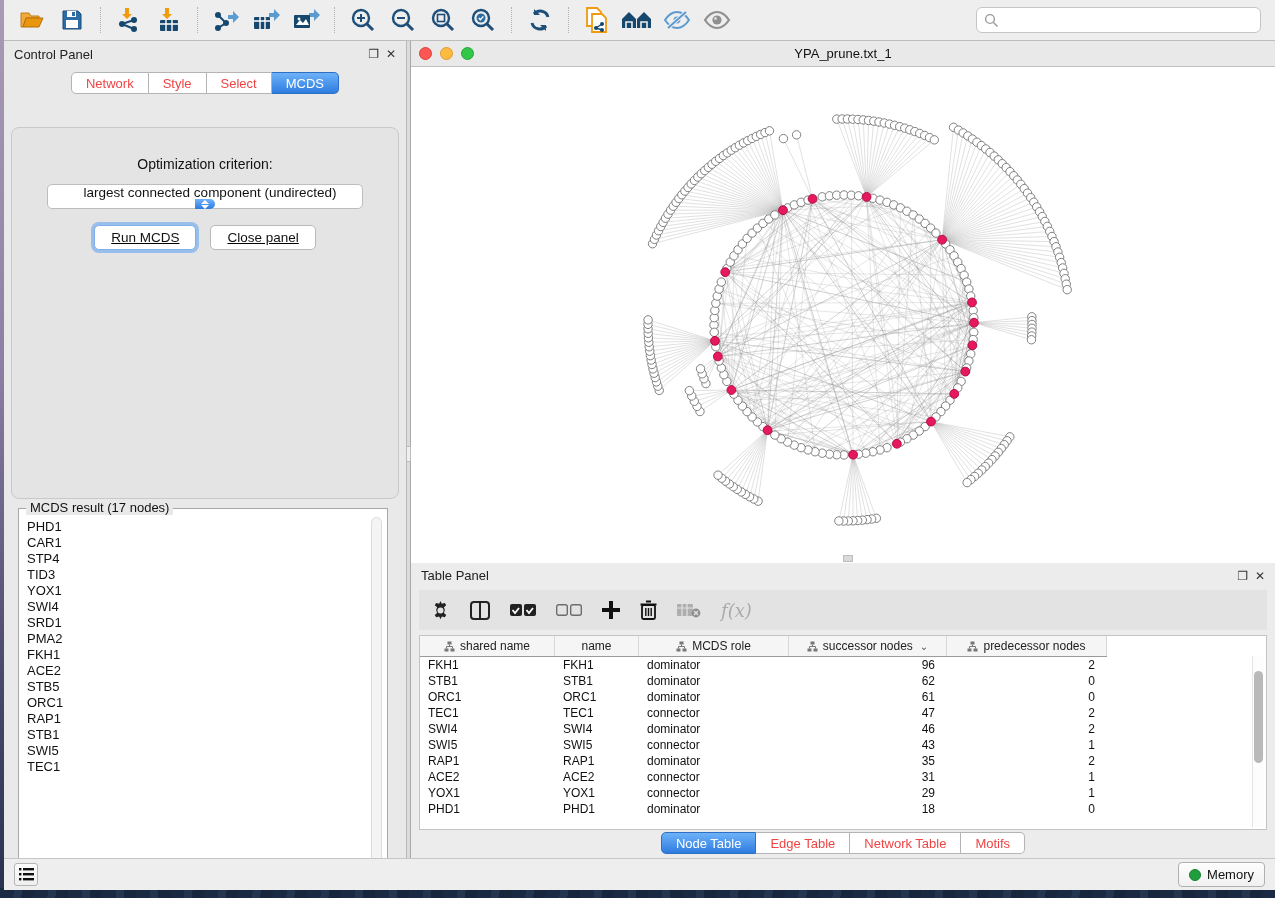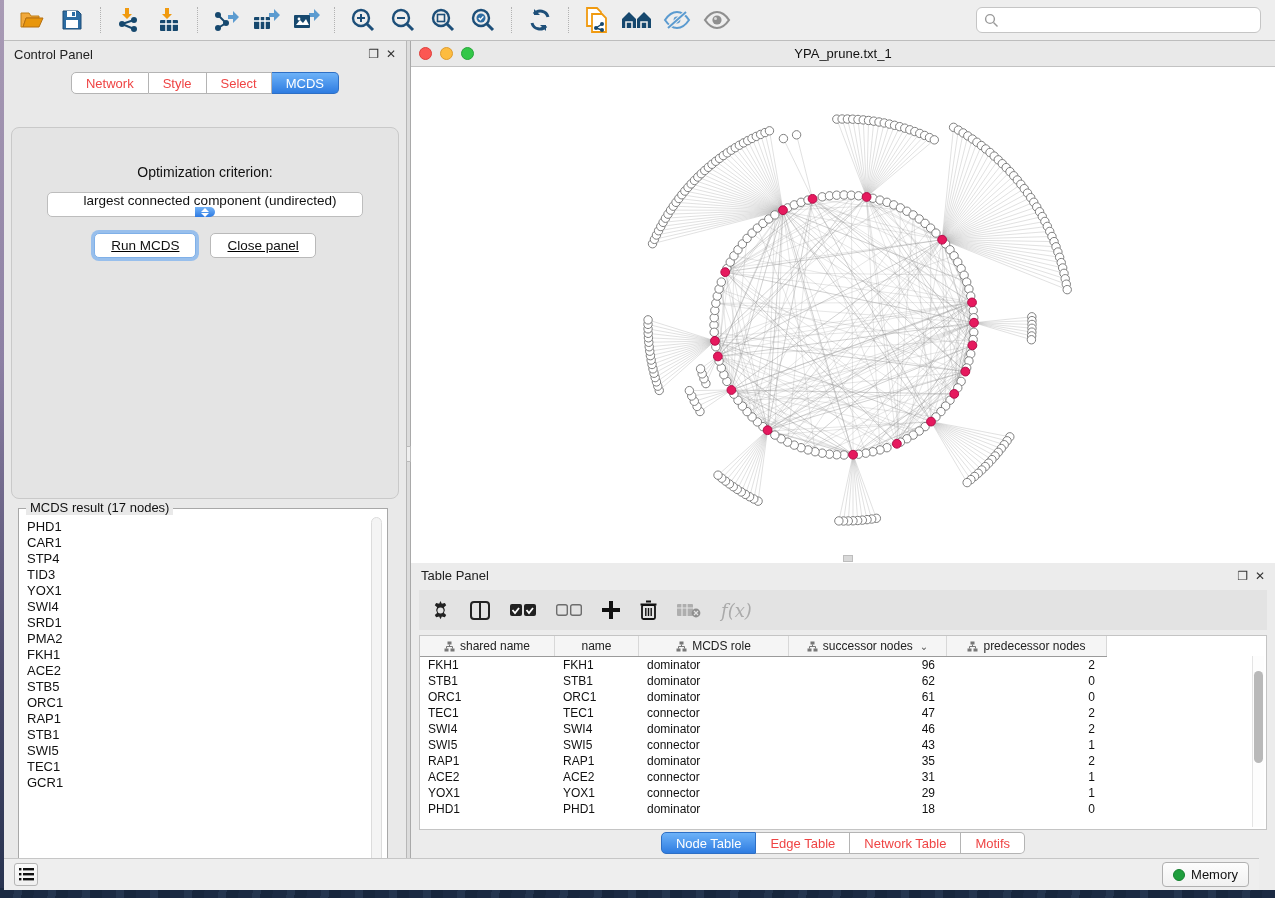--- a/index.html
+++ b/index.html
@@ -27,21 +27,21 @@
   .win-btns{margin-left:auto;display:flex;gap:7px;color:#333;font-size:12px;}
   .win-btn{cursor:default;line-height:12px;}
   .seg-tabs{display:flex;justify-content:center;margin-top:5px;position:relative;z-index:2;}
   .seg-tab{height:22px;padding:0 14px;background:#fff;border:1px solid #b4b4b4;border-left:none;
     font-size:13px;color:#ef4444;display:flex;align-items:center;}
   .seg-tab:first-child{border-left:1px solid #b4b4b4;border-radius:5px 0 0 5px;}
   .seg-tab:last-child{border-radius:0 5px 5px 0;}
   .seg-tab.active{background:linear-gradient(180deg,#6db2f8 0%,#2e7ce1 100%);
     border-color:#2e6fc4;color:#fff;}
   .cp-inner{position:absolute;left:7px;right:7px;top:86px;height:372px;background:#e4e4e4;
-    border:1px solid #c9c9c9;border-radius:8px;padding-top:36px;}
+    border:1px solid #c9c9c9;border-radius:8px;padding-top:28px;}
   .opt-label{text-align:center;font-size:14px;color:#111;}
   .dropdown{margin:12px auto 0;width:316px;height:25px;background:#fff;border:1px solid #bdbdbd;
     border-radius:5px;display:flex;align-items:center;font-size:13.5px;color:#111;flex-direction:column;}
   .dropdown-value{flex:1;padding-left:10px;white-space:nowrap;}
   .dropdown-stepper{width:20px;height:25px;margin:-1px;border-radius:0 5px 5px 0;
     background:linear-gradient(180deg,#74b4f9 0%,#2d7ae2 100%);display:flex;flex-direction:column;
     align-items:center;justify-content:center;gap:1px;}
   .chev{width:0;height:0;border-left:4px solid transparent;border-right:4px solid transparent;}
   .chev.up{border-bottom:4px solid #fff;}
   .chev.down{border-top:4px solid #fff;}
@@ -90,21 +90,21 @@
   .th{display:flex;align-items:center;justify-content:center;gap:5px;border-right:1px solid #d8d8d8;
     font-size:12px;color:#222;position:relative;}
   .th .sort{color:#555;font-size:10px;margin-left:2px;}
   .tbl-body .tr{display:grid;grid-template-columns:135px 84px 150px 158px 160px;height:16px;}
   .td{display:flex;align-items:center;padding-left:8px;}
   .td.num{justify-content:flex-end;padding-right:12px;}
   .tp-tabs{position:absolute;left:0;right:0;bottom:2px;height:26px;display:flex;
     align-items:center;justify-content:center;}
 
   
-  .statusbar{position:absolute;left:0;right:16px;top:858px;height:32px;background:#eeeeee;
+  .statusbar{position:absolute;left:0;right:0;top:858px;height:32px;background:#eeeeee;
     border-top:1px solid #c6c6c6;display:flex;align-items:center;padding:0 10px;}
   .list-btn{width:24px;height:23px;border:1px solid #b5b5b5;border-radius:3px;
     background:linear-gradient(#fcfcfc,#efefef);display:flex;align-items:center;justify-content:center;}
   .memory-btn{margin-left:auto;height:25px;border:1px solid #b0b0b0;border-radius:4px;
     background:linear-gradient(#fdfdfd,#f1f1f1);display:flex;align-items:center;gap:6px;
     padding:0 10px;font-size:13px;color:#111;}
   .mem-dot{width:12px;height:12px;border-radius:50%;background:#1f9e3d;border:1px solid #158130;}
 </style>
 </head>
 <body>
@@ -293,21 +293,20 @@
             <div>SRD1</div>
             <div>PMA2</div>
             <div>FKH1</div>
             <div>ACE2</div>
             <div>STB5</div>
             <div>ORC1</div>
             <div>RAP1</div>
             <div>STB1</div>
             <div>SWI5</div>
             <div>TEC1</div>
-            <div>GCR1</div>
           </div>
         <div class="result-scroll"></div>
       </div>
       <div class="result-legend">MCDS result (17 nodes)</div>
     </div>
   </div>
 
   <div class="v-splitter">
     <div class="v-handle"></div>
   </div>

